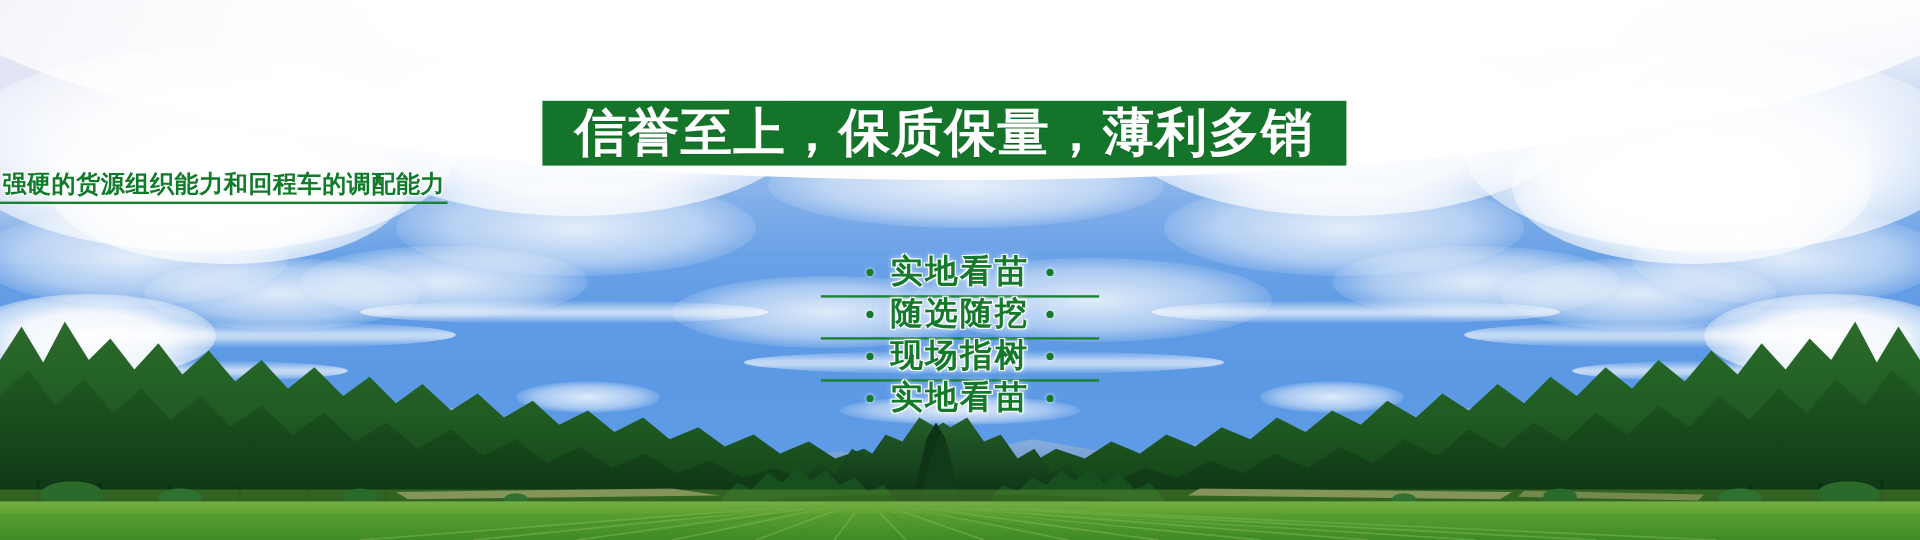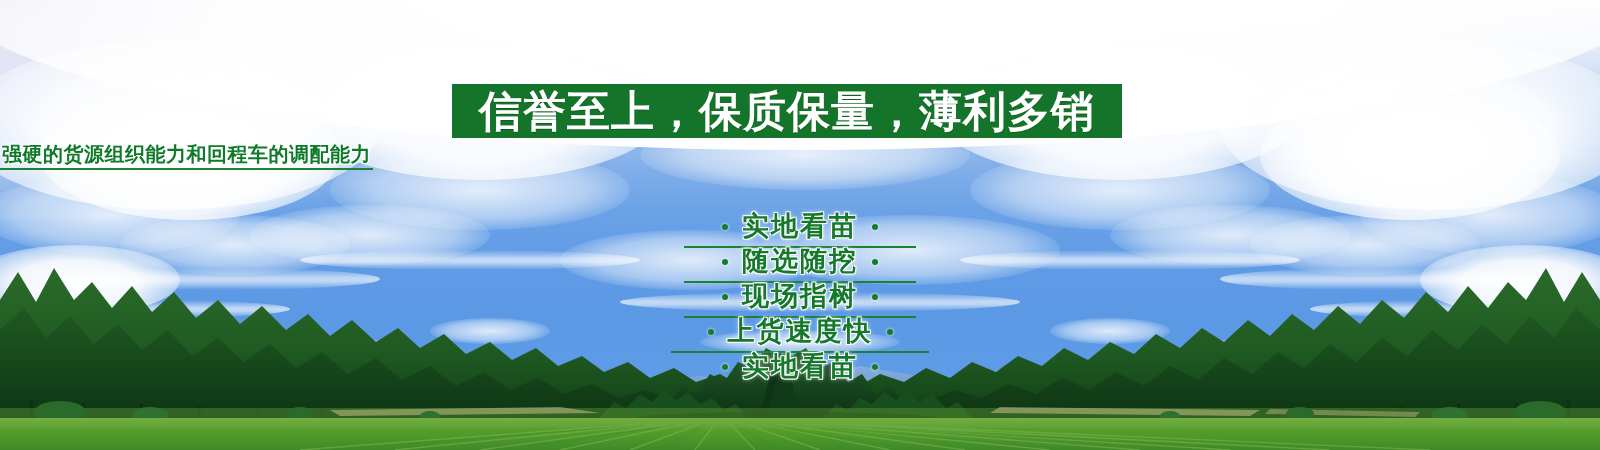--- a/index.html
+++ b/index.html
@@ -443,28 +443,20 @@
 
       <div class="feature-row w4">
         <div class="feature-inner">
           <span class="feature-dot"></span>
           <span class="feature-text">现场指树</span>
           <span class="feature-dot"></span>
           <span class="feature-rule"></span>
         </div>
       </div>
 
-      <div class="feature-row w5">
-        <div class="feature-inner">
-          <span class="feature-dot"></span>
-          <span class="feature-text">上货速度快</span>
-          <span class="feature-dot"></span>
-          <span class="feature-rule"></span>
-        </div>
-      </div>
 
       <div class="feature-row w5 last">
         <div class="feature-inner">
           <span class="feature-dot"></span>
           <span class="feature-text">实地看苗</span>
           <span class="feature-dot"></span>
 
         </div>
       </div>
 

